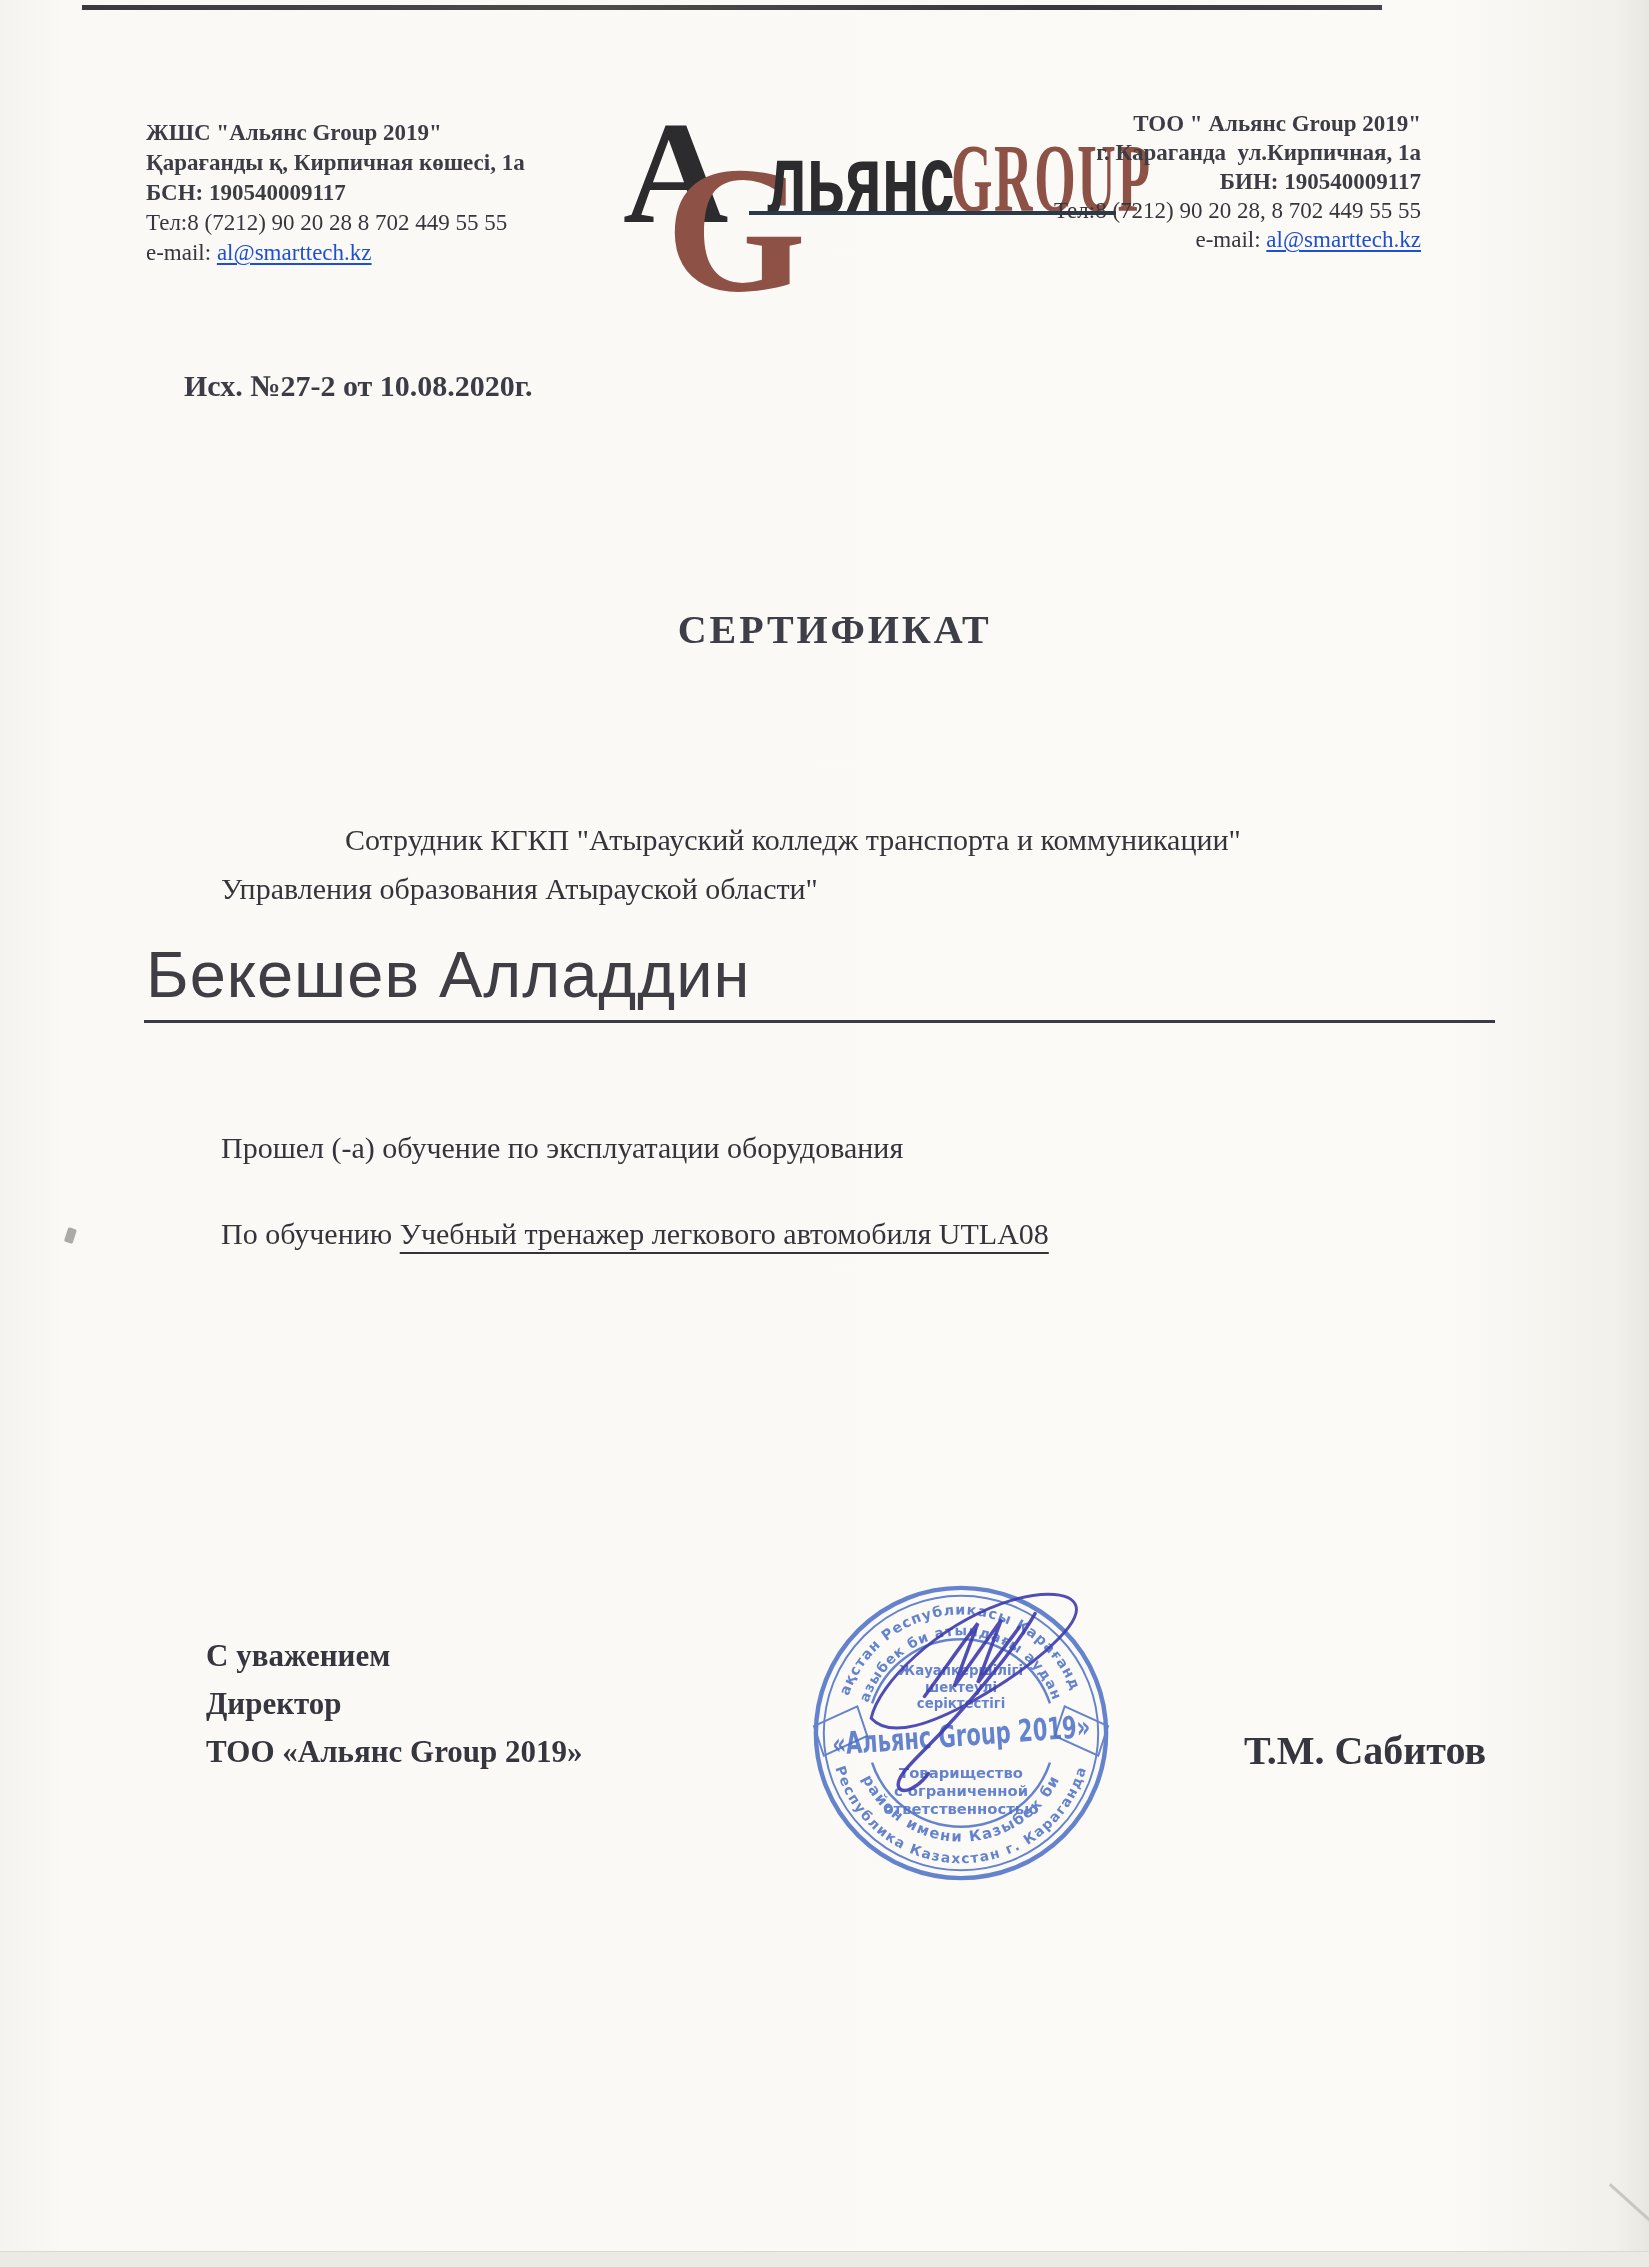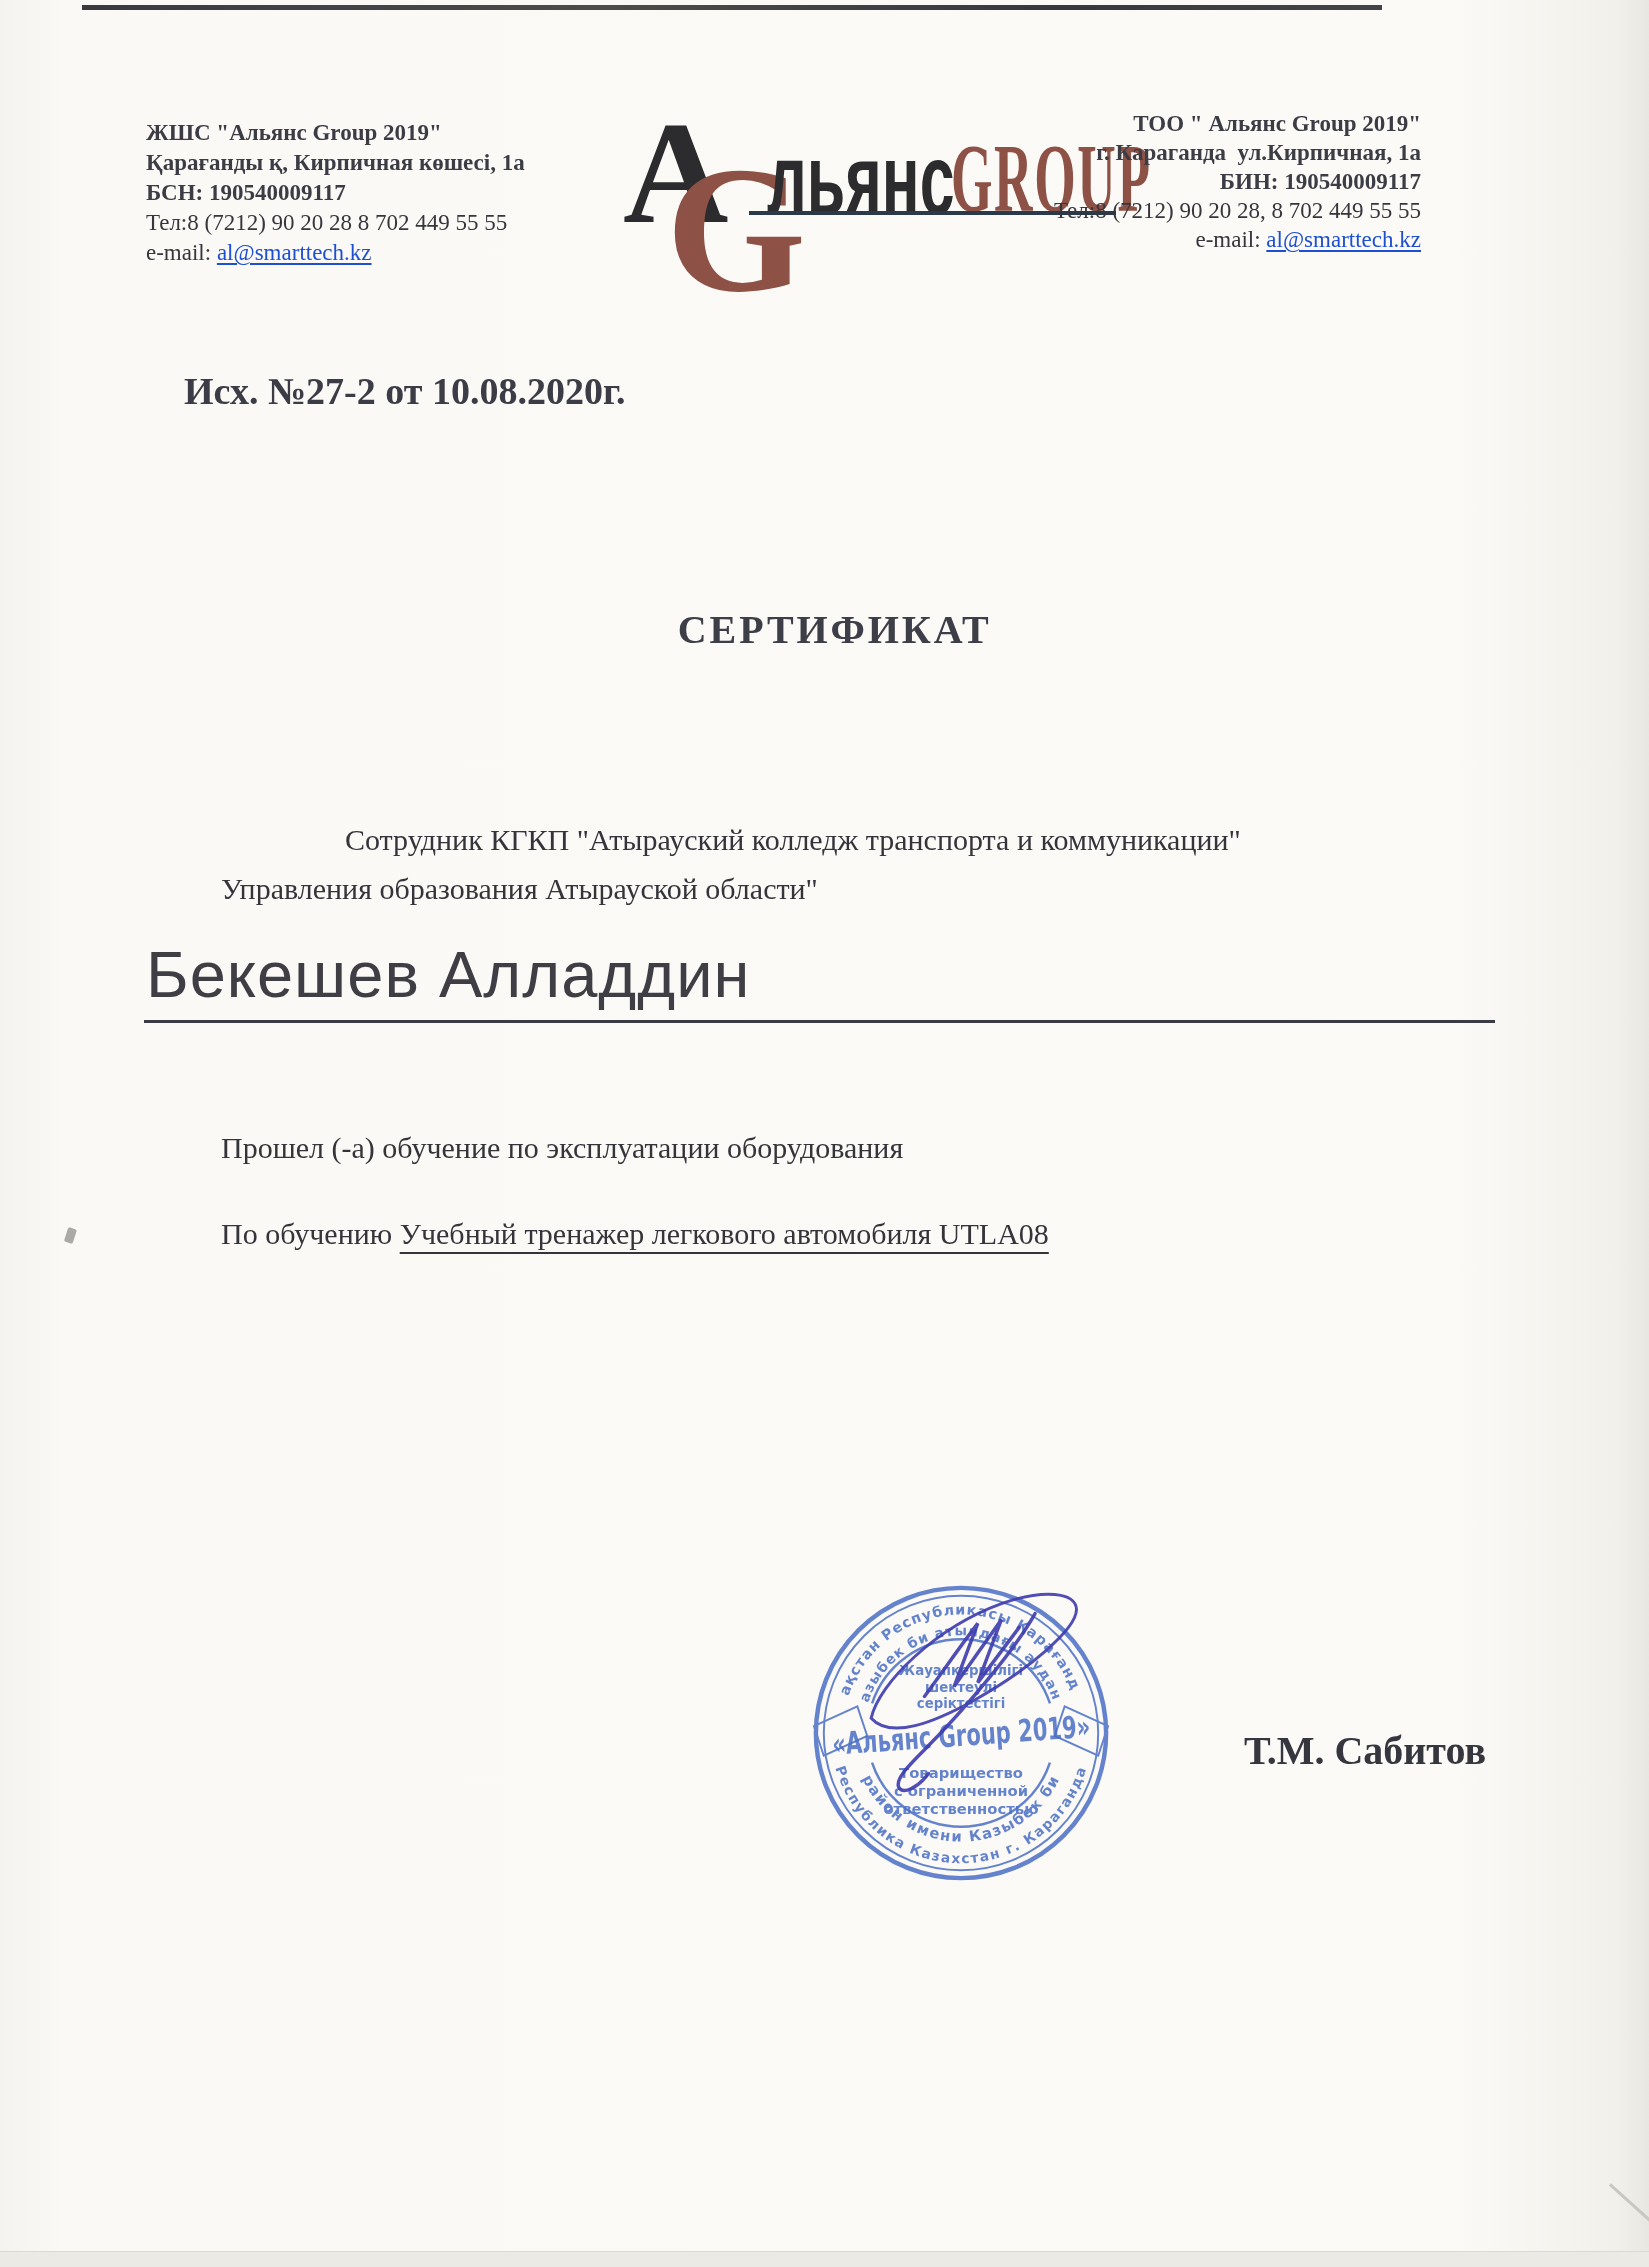--- a/index.html
+++ b/index.html
@@ -31,21 +31,21 @@
   .logo{position:absolute;left:623px;top:122px;width:514px;height:194px;}
   .logo span{position:absolute;line-height:1;white-space:nowrap;}
   .logo-a{left:0;top:-22px;font:700 146px "Liberation Serif","DejaVu Serif",serif;color:#2c2c2f;}
   .logo-g{left:43px;top:18.4px;font:700 180px "Liberation Serif","DejaVu Serif",serif;color:#8d5146;}
   .logo-lyans{left:144px;top:6.8px;font:700 101px "Liberation Sans","DejaVu Sans",sans-serif;
     color:#2c2c2f;transform:scaleX(.62);transform-origin:0 0;}
   .logo-group{left:328px;top:7.8px;font:700 97px "Liberation Serif","DejaVu Serif",serif;
     color:#8d5146;transform:scaleX(.55);transform-origin:0 0;letter-spacing:2.9px;}
   .logo-underline{position:absolute;left:126px;top:89px;width:367px;height:3.9px;background:#2b3a4a;}
   
-  .ref{position:absolute;left:184px;top:369px;font-size:38px;font-weight:bold;color:#3c3c46;}
+  .ref{position:absolute;left:184px;top:369px;font-size:30px;font-weight:bold;color:#3c3c46;}
   
   .title{position:absolute;left:0;right:0;top:606px;text-align:center;
     font-size:40px;font-weight:bold;letter-spacing:2.9px;color:#3e3e48;transform:translateX(9.7px);}
   
   .para{position:absolute;left:221px;top:815px;width:1291px;font-size:30px;line-height:49px;color:#34343a;}
   .para .indent{text-indent:124px;}
   .name{position:absolute;left:146px;top:937px;width:1349px;text-align:left;
     font-family:"Liberation Sans","DejaVu Sans",sans-serif;font-size:65px;letter-spacing:1px;color:#3e3e44;}
   .name-line{position:absolute;left:144px;top:1020px;width:1351px;height:2.9px;background:#3b3b45;}
   .caption{position:absolute;left:146px;top:1040px;width:1349px;text-align:center;
@@ -106,20 +106,25 @@
 
   <div class="name">Бекешев Алладдин</div>
   <div class="name-line"></div>
 
   <div class="training">Прошел (-а) обучение по эксплуатации оборудования</div>
 
   <div class="course">
     <span>По обучению </span><span class="u">Учебный тренажер легкового автомобиля UTLA08</span>
   </div>
 
+  <div class="closing">
+    <div>С уважением</div>
+    <div>Директор</div>
+    <div>ТОО «Альянс Group 2019»</div>
+  </div>
 
   <div class="signer">Т.М. Сабитов</div>
 
   <svg class="stamp" viewBox="0 0 310 310">
     <defs>
       <path id="arcTopOuter" d="M 40.9 117.9 A 120 120 0 0 1 269.1 117.9"></path>
       <path id="arcTopInner" d="M 62 121.1 A 99 99 0 0 1 248 121.1"></path>
       <path id="arcBotInner" d="M 55.3 201.5 A 110 110 0 0 0 254.7 201.5"></path>
       <path id="arcBotOuter" d="M 28.8 193.6 A 132 132 0 0 0 281.2 193.6"></path>
     </defs>

